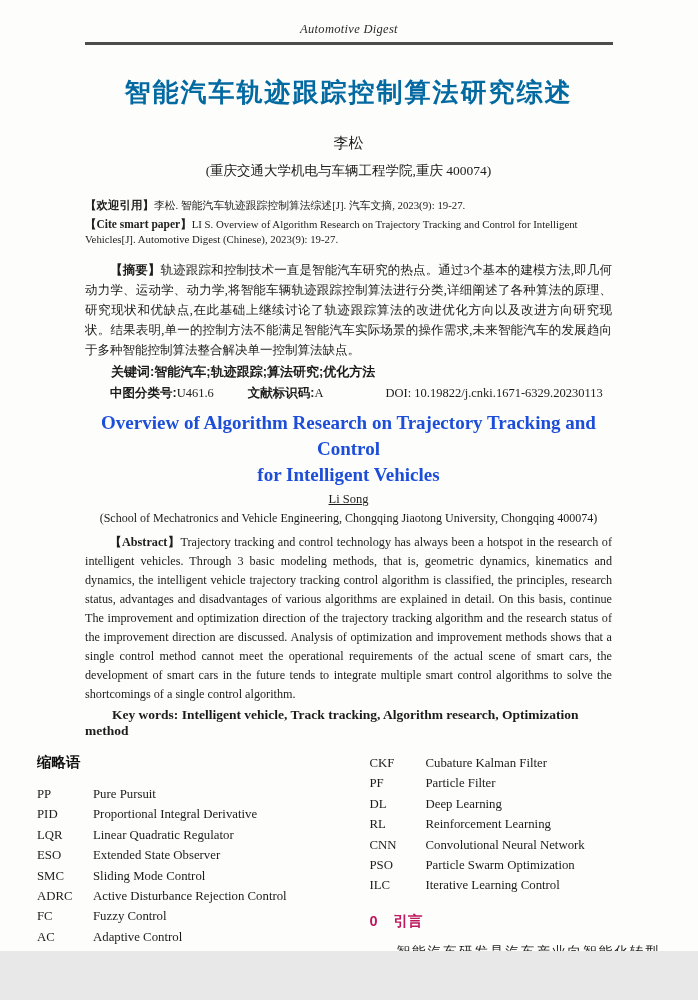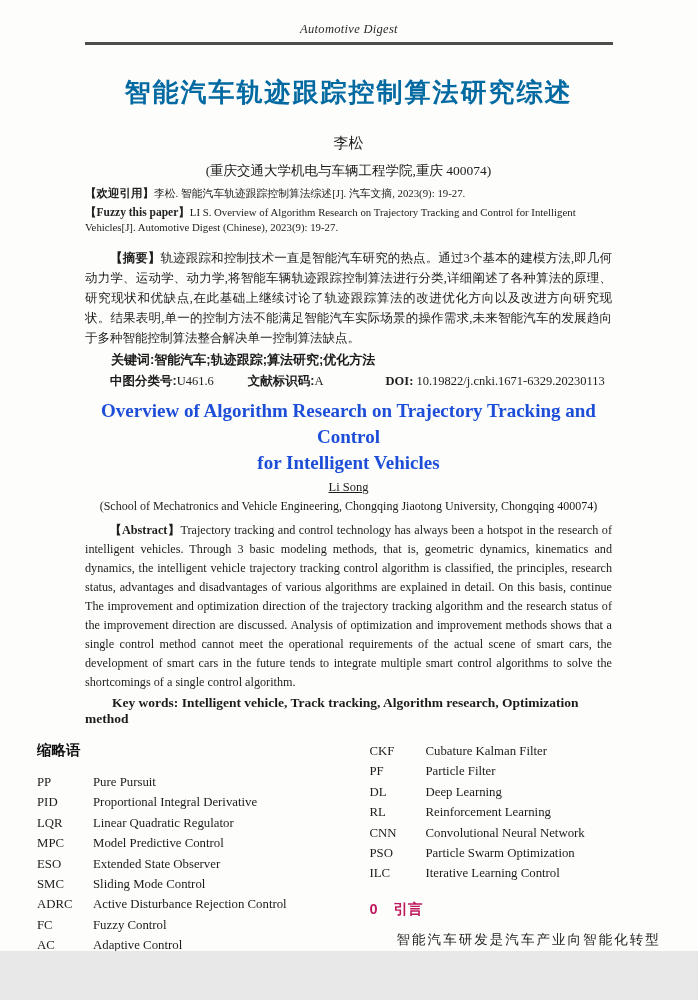--- a/index.html
+++ b/index.html
@@ -42,21 +42,21 @@
   .author-zh {
     margin-top: 24px;
     text-align: center;
     font-size: 15px;
   }
   .affil-zh {
     margin-top: 9px;
     text-align: center;
     font-size: 13.5px;
   }
-  .cite-block { margin-top: 6px; font-size: 10.8px; line-height: 14.5px; color: #222; }
+  .cite-block { margin-top: 18px; font-size: 10.8px; line-height: 14.5px; color: #222; }
   .cite-block p + p { margin-top: 5px; }
   .cite-label-zh {
     font-family: "Liberation Sans", "DejaVu Sans", sans-serif;
     font-weight: 700;
     font-size: 11.5px;
   }
   .cite-label-en { font-weight: 700; font-size: 11.5px; }
   .abstract-zh {
     margin-top: 14px;
     font-size: 12.5px;
@@ -74,21 +74,21 @@
     font-family: "Liberation Sans", "DejaVu Sans", sans-serif;
     font-weight: 700;
     font-size: 13px;
   }
   .clc-line { margin-top: 4px; text-indent: 2em; font-size: 12.5px; }
   .clc-line .lbl {
     font-family: "Liberation Sans", "DejaVu Sans", sans-serif;
     font-weight: 700;
   }
   .clc-line .seg { margin-right: 34px; }
-  .clc-line .doi-lbl { font-weight: 700; padding-left: 28px; }
+  .clc-line .doi-lbl { font-weight: 400; padding-left: 28px; }
   .title-en {
     margin-top: 8px;
     text-align: center;
     font-weight: 700;
     font-size: 19px;
     line-height: 26px;
     color: #1d4ed8;
   }
   .author-en { margin-top: 4px; text-align: center; font-size: 12.5px; text-decoration: underline; }
   .affil-en { margin-top: 4px; text-align: center; font-size: 12px; }
@@ -173,21 +173,21 @@
   <div class="front">
 
     <h1 class="title-zh">智能汽车轨迹跟踪控制算法研究综述</h1>
 
     <div class="author-zh">李松</div>
 
     <div class="affil-zh">(重庆交通大学机电与车辆工程学院,重庆 400074)</div>
 
     <div class="cite-block">
       <p><span class="cite-label-zh">【欢迎引用】</span><span>李松. 智能汽车轨迹跟踪控制算法综述[J]. 汽车文摘, 2023(9): 19-27.</span></p>
-      <p><span class="cite-label-en">【Fuzzy this paper】</span><span>LI S. Overview of Algorithm Research on Trajectory Tracking and Control for Intelligent Vehicles[J]. Automotive Digest (Chinese), 2023(9): 19-27.</span></p>
+      <p><span class="cite-label-en">【Cite smart paper】</span><span>LI S. Overview of Algorithm Research on Trajectory Tracking and Control for Intelligent Vehicles[J]. Automotive Digest (Chinese), 2023(9): 19-27.</span></p>
     </div>
 
     <p class="abstract-zh"><span class="abstract-label-zh">【摘要】</span><span>轨迹跟踪和控制技术一直是智能汽车研究的热点。通过3个基本的建模方法,即几何动力学、运动学、动力学,将智能车辆轨迹跟踪控制算法进行分类,详细阐述了各种算法的原理、研究现状和优缺点,在此基础上继续讨论了轨迹跟踪算法的改进优化方向以及改进方向研究现状。结果表明,单一的控制方法不能满足智能汽车实际场景的操作需求,未来智能汽车的发展趋向于多种智能控制算法整合解决单一控制算法缺点。</span></p>
 
     <p class="keywords-zh">关键词:智能汽车;轨迹跟踪;算法研究;优化方法</p>
 
     <p class="clc-line"><span class="seg"><span class="lbl">中图分类号:</span><span>U461.6</span></span><span class="seg"><span class="lbl">文献标识码:</span><span>A</span></span><span><span class="doi-lbl">DOI:</span><span> 10.19822/j.cnki.1671-6329.20230113</span></span></p>
 
     <h2 class="title-en"><span>Overview of Algorithm Research on Trajectory Tracking and Control</span><br><span>for Intelligent Vehicles</span></h2>
 
@@ -210,24 +210,20 @@
             <span class="abbr-key">PP</span>
             <span class="abbr-val">Pure Pursuit</span>
           </div>
         <div class="abbr-row">
             <span class="abbr-key">PID</span>
             <span class="abbr-val">Proportional Integral Derivative</span>
           </div>
         <div class="abbr-row">
             <span class="abbr-key">LQR</span>
             <span class="abbr-val">Linear Quadratic Regulator</span>
-          </div>
-        <div class="abbr-row">
-            <span class="abbr-key">MPC</span>
-            <span class="abbr-val">Model Predictive Control</span>
           </div>
         <div class="abbr-row">
             <span class="abbr-key">ESO</span>
             <span class="abbr-val">Extended State Observer</span>
           </div>
         <div class="abbr-row">
             <span class="abbr-key">SMC</span>
             <span class="abbr-val">Sliding Mode Control</span>
           </div>
         <div class="abbr-row">

